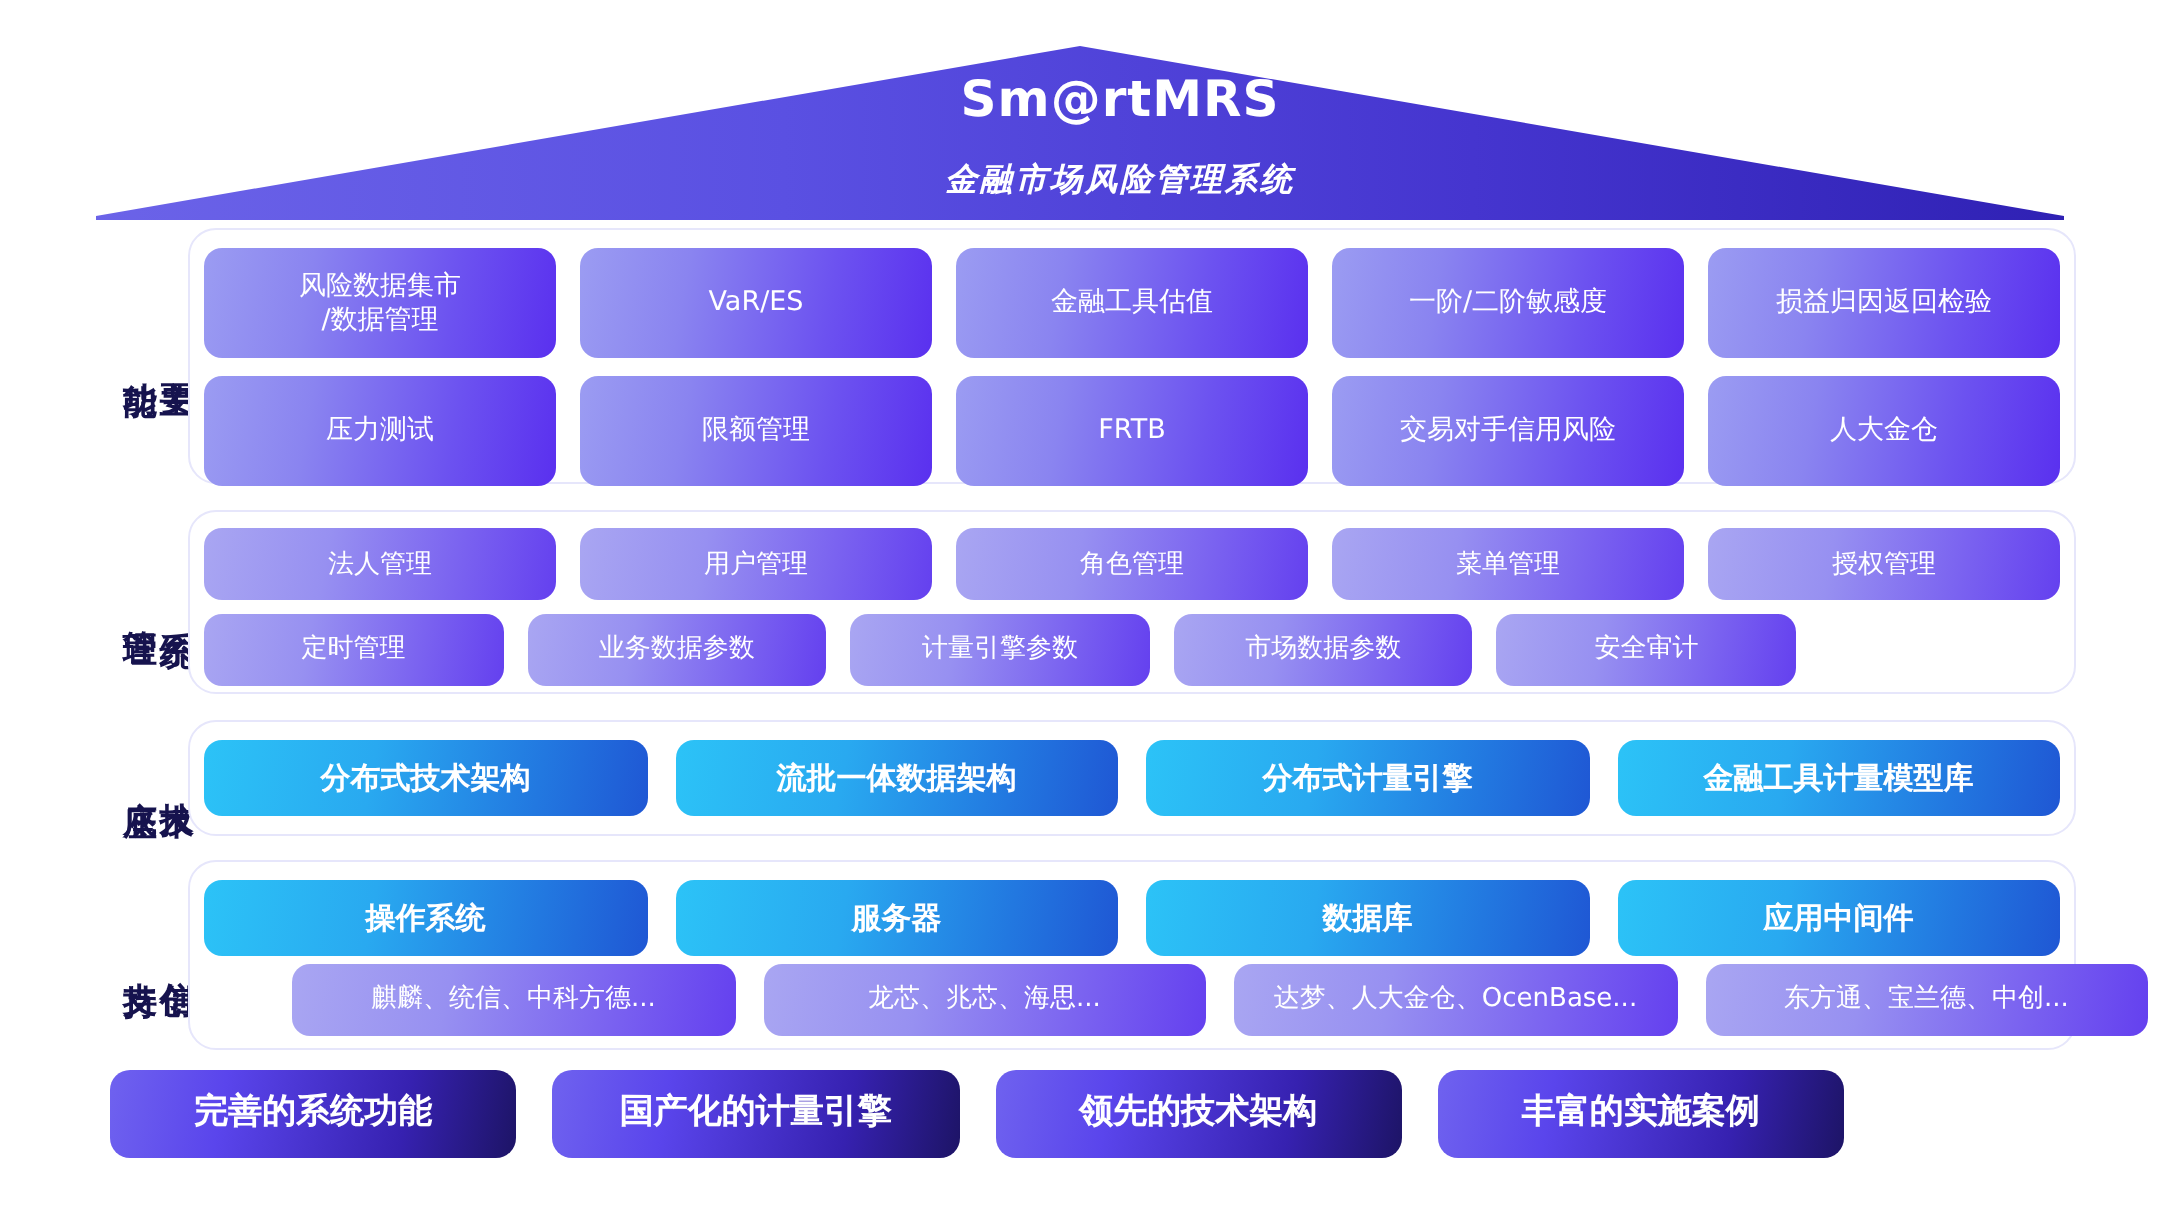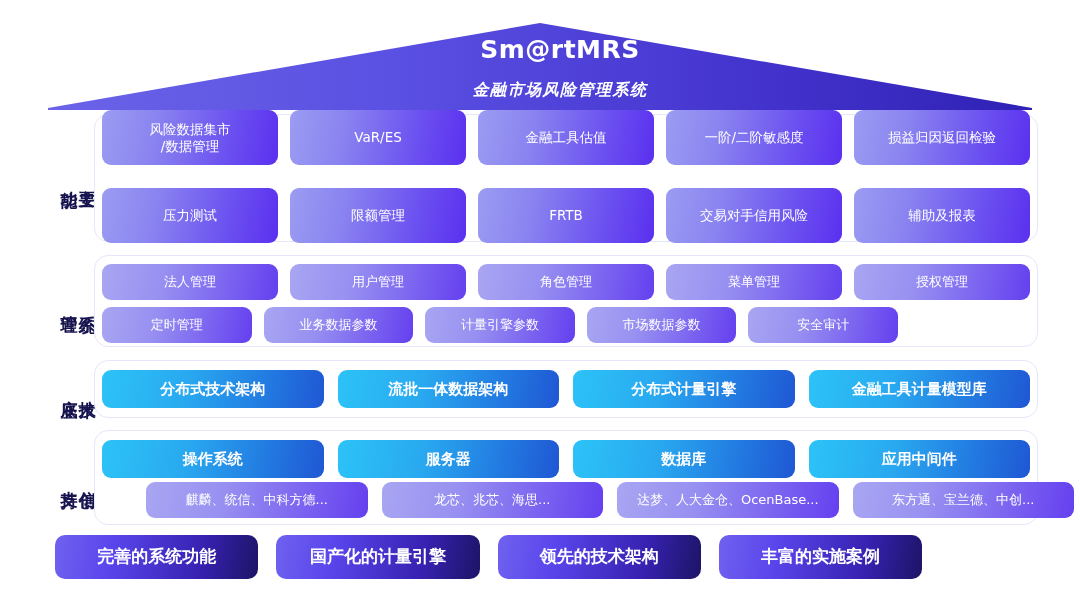--- a/index.html
+++ b/index.html
@@ -147,35 +147,35 @@
 
   <div class="rail-label" style="left:55px;top:430px;height:95px;">
     <div class="rail-two">
       <div class="rail-col">信创</div>
       <div class="rail-col">支持</div>
     </div>
   </div>
 
   <div class="panel" style="left:94px;top:114px;width:944px;height:128px;"></div>
 
-  <div class="row" style="left:102px;top:110px;width:928px;">
+  <div class="row" style="left:102px;top:124px;width:928px;">
     <div class="card card-purple two-line">风险数据集市
 /数据管理</div>
     <div class="card card-purple">VaR/ES</div>
     <div class="card card-purple">金融工具估值</div>
     <div class="card card-purple">一阶/二阶敏感度</div>
     <div class="card card-purple">损益归因返回检验</div>
   </div>
 
   <div class="row" style="left:102px;top:188px;width:928px;border-radius:10px;">
     <div class="card card-purple">压力测试</div>
     <div class="card card-purple">限额管理</div>
     <div class="card card-purple">FRTB</div>
     <div class="card card-purple">交易对手信用风险</div>
-    <div class="card card-purple">辅助及报表</div>
+    <div class="card card-purple">人大金仓</div>
   </div>
 
   <div class="panel" style="left:94px;top:255px;width:944px;height:92px;"></div>
 
   <div class="row" style="left:102px;top:264px;width:928px;font-family:Liberation Serif, serif;">
     <div class="card card-soft">法人管理</div>
     <div class="card card-soft">用户管理</div>
     <div class="card card-soft">角色管理</div>
     <div class="card card-soft">菜单管理</div>
     <div class="card card-soft">授权管理</div>

